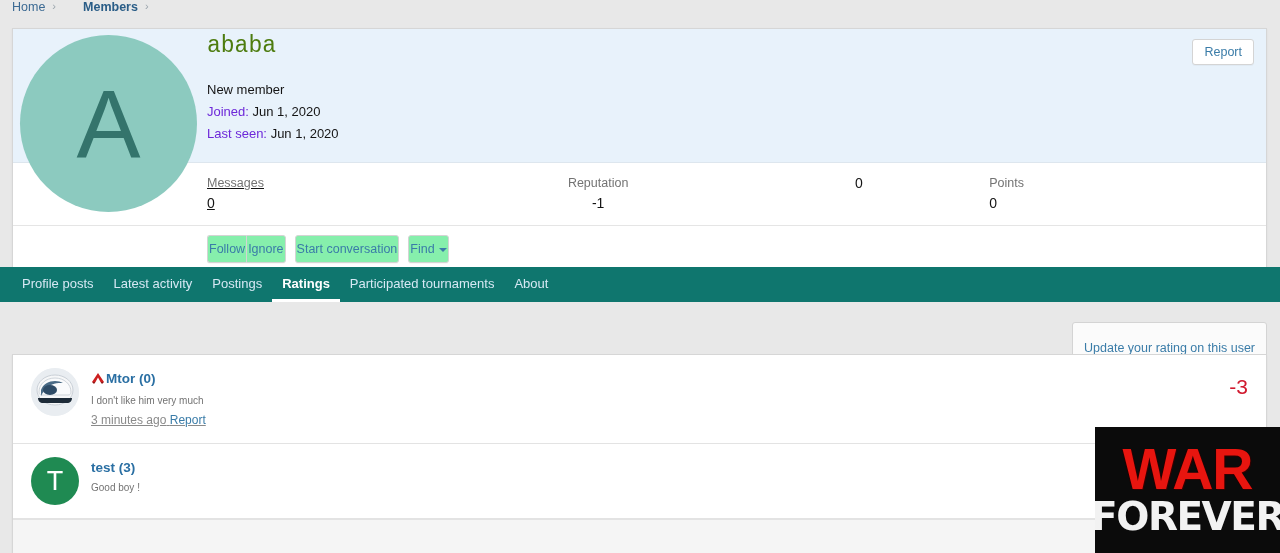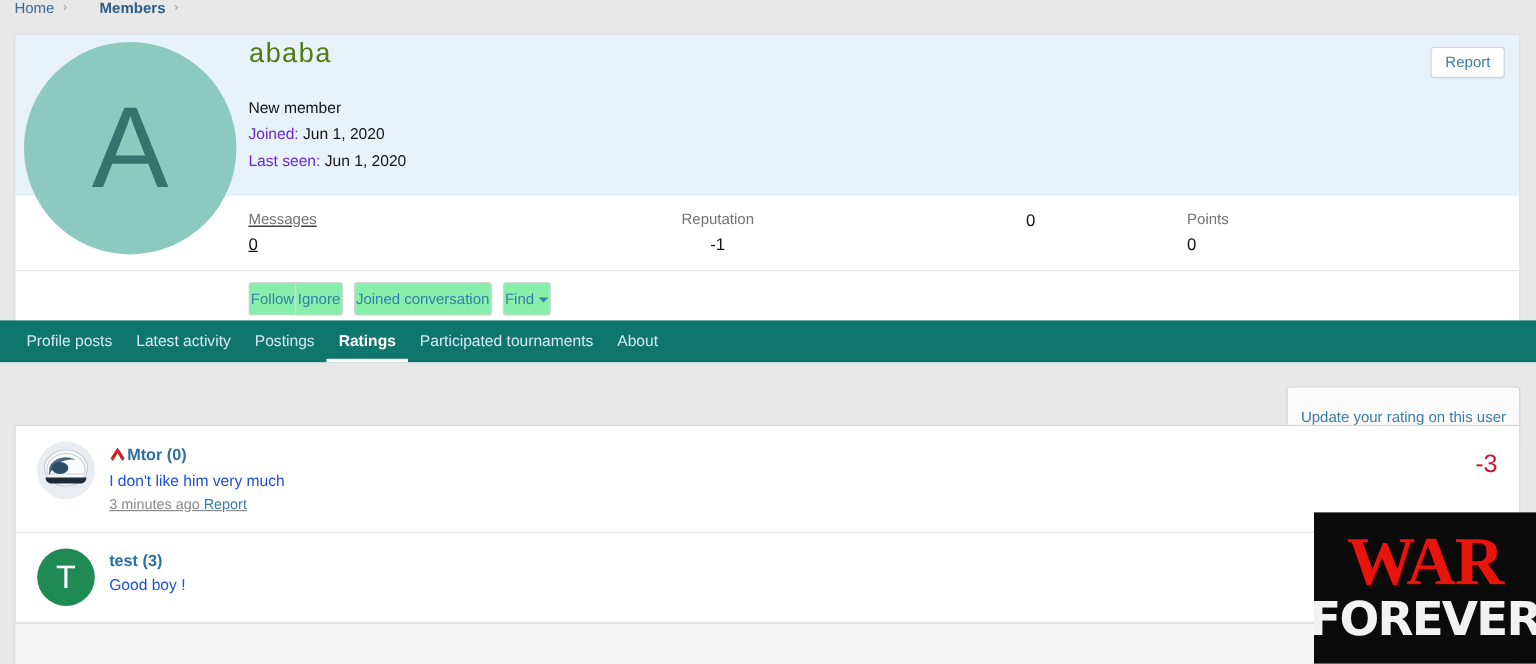--- a/index.html
+++ b/index.html
@@ -215,21 +215,21 @@
     color: #ffffff;
     display: flex; align-items: center; justify-content: center;
     font-size: 27px; line-height: 1;
   }
   .av-helmet { background: #e9edf1; position: relative; }
 
   .rating-body { flex: 1; min-width: 0; padding-top: 1px; }
   .rater-line { line-height: 19px; margin-bottom: 1px; }
   .rater-name { color: #2a6fa3; font-weight: bold; font-size: 13.5px; text-decoration: none; cursor: pointer; }
   .rank-icon { display: inline-block; vertical-align: -2px; margin-right: 1px; }
-  .rating-text { font-size: 13px; color: #1d4ed8; line-height: 19px; }
+  .rating-text { font-size: 10px; color: #737373; line-height: 19px; }
   .rating-foot { font-size: 12px; color: #8a8a8a; line-height: 19px; margin-top: 1px; text-decoration: underline; }
   .rating-foot a { color: #3a7ca8; text-decoration: none; cursor: pointer; }
 
   .score {
     position: absolute;
     right: 18px;
     top: 20px;
     font-size: 21px;
     color: #d1192e;
     font-weight: 400;
@@ -251,21 +251,21 @@
     background: #0b0b0b;
     overflow: hidden;
     z-index: 50;
     display: flex;
     flex-direction: column;
     align-items: center;
     justify-content: center;
   }
   .ad-war {
     color: #e8150f;
-    font-family: Liberation Serif, serif;
+    font-family: Liberation Sans, sans-serif;
     font-weight: bold;
     font-size: 57px;
     line-height: .92;
     letter-spacing: -1px;
     text-shadow: 1px 1px 0 #300, -1px 0 0 #200;
     margin-top: -2px;
   }
   .ad-forever {
     color: #f2f2f2;
     font-family: "DejaVu Sans", sans-serif;
@@ -323,21 +323,21 @@
       <div class="stat-label">Points</div>
       <div class="stat-value">0</div>
     </div>
   </div>
 
   <div class="actions">
     <div class="btn-group">
       <button class="btn">Follow</button>
       <button class="btn">Ignore</button>
     </div>
-    <button class="btn">Joined conversation</button>
+    <button class="btn">Start conversation</button>
     <button class="btn">
       <span>Find</span><span class="caret"></span>
     </button>
   </div>
 </section>
 
 <nav class="tabbar">
   <a class="tab">Profile posts</a>
   <a class="tab">Latest activity</a>
   <a class="tab">Postings</a>

